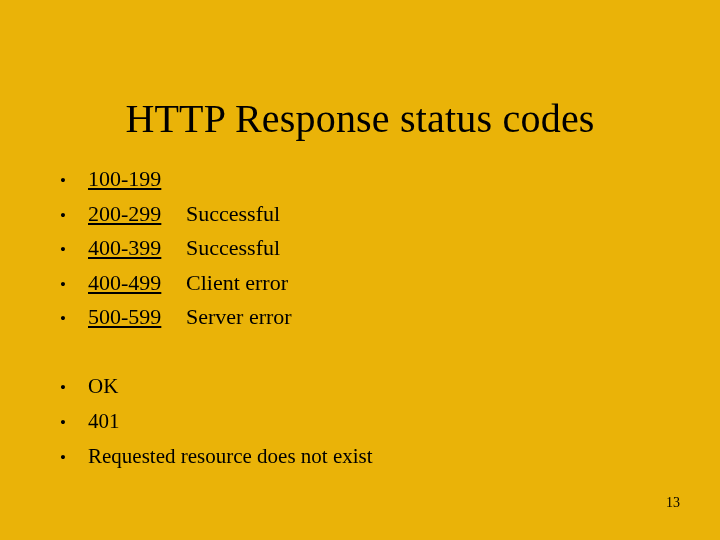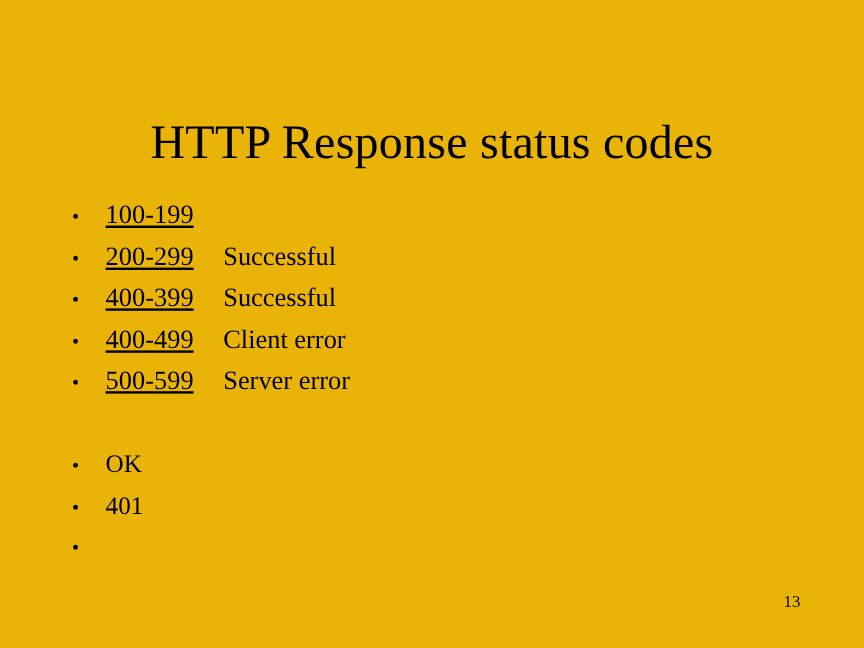--- a/index.html
+++ b/index.html
@@ -79,21 +79,21 @@
   }
   .desc-cell {
     flex: 0 1 auto;
   }
   
   .page-number {
     position: absolute;
     left: 640px;
     top: 494px;
     width: 40px;
-    text-align: center;
+    text-align: right;
     font-size: 14px;
     line-height: 18px;
   }
 </style>
 </head>
 <body>
 
 <div class="slide">
 
   <h1 class="slide-title">HTTP Response status codes</h1>
@@ -138,19 +138,20 @@
       <span class="desc-cell">OK</span>
     </div>
 
     <div class="bullet-row">
       <span class="bullet-mark">•</span>
       <span class="code-cell">401</span>
     </div>
 
     <div class="bullet-row">
       <span class="bullet-mark">•</span>
+      <span class="desc-cell">Requested resource does not exist</span>
     </div>
 
   </div>
 
   <div class="page-number">13</div>
 
 </div>
 
 </body></html>

